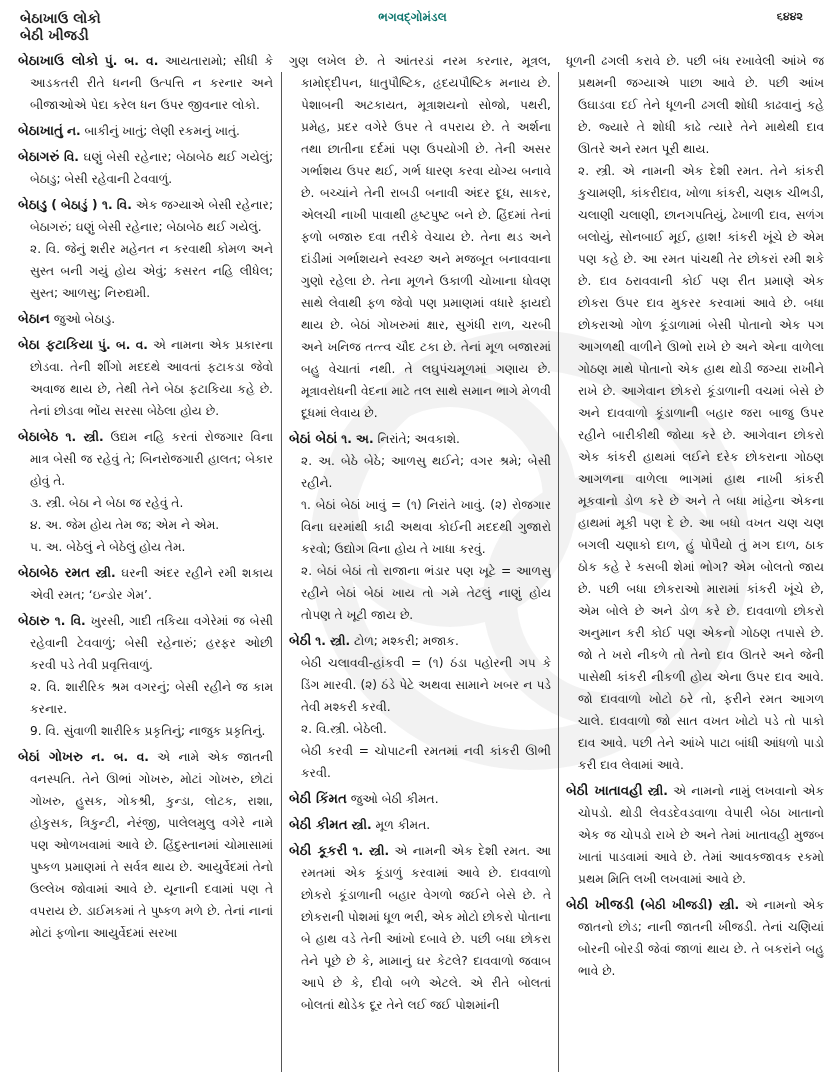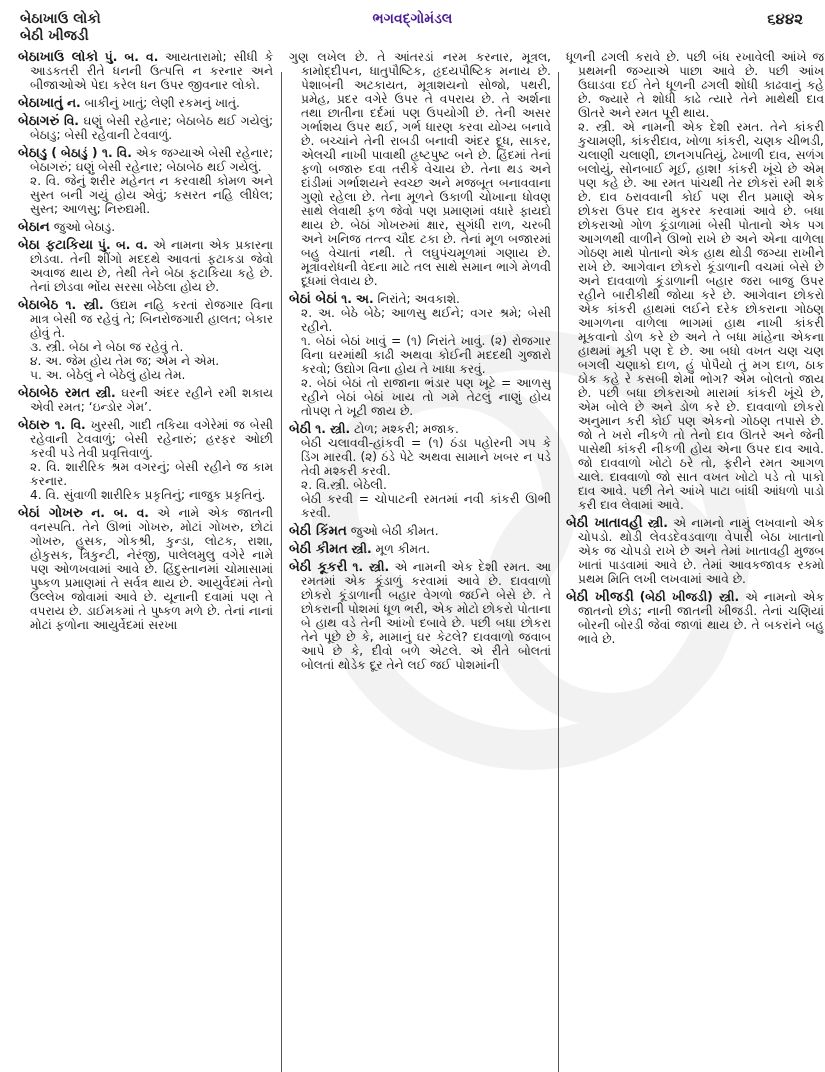--- a/index.html
+++ b/index.html
@@ -13,36 +13,36 @@
   .header {
     position: absolute; top: 8px; left: 0; width: 825px; height: 44px;
   }
   .guide-left {
     position: absolute; left: 20px; top: 2px;
     font-size: 14px; line-height: 17px; font-weight: bold; color: #222;
   }
   .guide-left div { white-space: nowrap; }
   .book-title {
     position: absolute; left: 0; right: 0; top: 2px; text-align: center;
-    font-size: 14px; font-weight: bold; color: #4c1d95;
+    font-size: 12px; font-weight: bold; color: #0f766e;
   }
   .page-number {
     position: absolute; right: 22px; top: 2px;
-    font-size: 15px; font-weight: bold; color: #222;
+    font-size: 11px; font-weight: bold; color: #222;
   }
   .watermark {
     position: absolute; left: 300px; top: 300px; width: 460px; height: 500px;
     pointer-events: none; opacity: 0.10;
   }
   .columns {
     position: absolute; top: 50px; left: 18px; width: 792px; height: 1020px;
   }
   .col {
     position: absolute; top: 0; height: 1018px; overflow: hidden;
-    font-size: 12.2px; line-height: 14px; text-align: justify;
+    font-size: 12.2px; line-height: 22px; text-align: justify;
   }
   .col1 { left: 0; width: 255px; }
   .col2 { left: 271px; width: 262px; }
   .col3 { left: 548px; width: 258px; }
   .divider {
     position: absolute; top: 6px; bottom: 0; width: 1px; background: #555;
   }
   .div1 { left: 263px; top: 22px; height: 1035px; }
   .div2 { left: 540px; top: 22px; height: 1035px; }
   .entry { margin: 0 0 4px 0; }
@@ -100,21 +100,21 @@
           <p class="sub"><span>૩. સ્ત્રી. બેઠા ને બેઠા જ રહેવું તે.</span></p>
           <p class="sub"><span>૪. અ. જેમ હોય તેમ જ; એમ ને એમ.</span></p>
           <p class="sub"><span>૫. અ. બેઠેલું ને બેઠેલું હોય તેમ.</span></p>
         </div>
         <div class="entry">
           <p><span class="hw">બેઠાબેઠ રમત</span> <span class="pos">સ્ત્રી.</span> <span>ઘરની અંદર રહીને રમી શકાય એવી રમત; ‘ઇન્ડોર ગેમ’.</span></p>
         </div>
         <div class="entry">
           <p><span class="hw">બેઠારુ</span> <span class="pos">૧. વિ.</span> <span>ખુરસી, ગાદી તકિયા વગેરેમાં જ બેસી રહેવાની ટેવવાળું; બેસી રહેનારું; હરફર ઓછી કરવી પડે તેવી પ્રવૃત્તિવાળું.</span></p>
           <p class="sub"><span>૨. વિ. શારીરિક શ્રમ વગરનું; બેસી રહીને જ કામ કરનાર.</span></p>
-          <p class="sub"><span>4. વિ. સુંવાળી શારીરિક પ્રકૃતિનું; નાજુક પ્રકૃતિનું.</span></p>
+          <p class="sub"><span>9. વિ. સુંવાળી શારીરિક પ્રકૃતિનું; નાજુક પ્રકૃતિનું.</span></p>
         </div>
         <div class="entry">
           <p><span class="hw">બેઠાં ગોખરુ</span> <span class="pos">ન. બ. વ.</span> <span>એ નામે એક જાતની વનસ્પતિ. તેને ઊભાં ગોખરુ, મોટાં ગોખરુ, છોટાં ગોખરુ, હુસક, ગોકશ્રી, કુન્ડા, લોટક, રાશા, હોકુસક, ત્રિકુન્ટી, નેરંજી, પાલેલમુલુ વગેરે નામે પણ ઓળખવામાં આવે છે. હિંદુસ્તાનમાં ચોમાસામાં પુષ્કળ પ્રમાણમાં તે સર્વત્ર થાય છે. આયુર્વેદમાં તેનો ઉલ્લેખ જોવામાં આવે છે. યૂનાની દવામાં પણ તે વપરાય છે. ડાઈમકમાં તે પુષ્કળ મળે છે. તેનાં નાનાં મોટાં ફળોના આયુર્વેદમાં સરખા</span></p>
         </div>
       </div>
     <div class="col col2" id="col1">
         <div class="entry">
           <p><span>ગુણ લખેલ છે. તે આંતરડાં નરમ કરનાર, મૂત્રલ, કામોદ્દીપન, ધાતુપૌષ્ટિક, હૃદયપૌષ્ટિક મનાય છે. પેશાબની અટકાયત, મૂત્રાશયનો સોજો, પથરી, પ્રમેહ, પ્રદર વગેરે ઉપર તે વપરાય છે. તે અર્શના તથા છાતીના દર્દમાં પણ ઉપયોગી છે. તેની અસર ગર્ભાશય ઉપર થઈ, ગર્ભ ધારણ કરવા યોગ્ય બનાવે છે. બચ્ચાંને તેની રાબડી બનાવી અંદર દૂધ, સાકર, એલચી નાખી પાવાથી હૃષ્ટપુષ્ટ બને છે. હિંદમાં તેનાં ફળો બજારુ દવા તરીકે વેચાય છે. તેના થડ અને દાંડીમાં ગર્ભાશયને સ્વચ્છ અને મજબૂત બનાવવાના ગુણો રહેલા છે. તેના મૂળને ઉકાળી ચોખાના ધોવણ સાથે લેવાથી ફળ જેવો પણ પ્રમાણમાં વધારે ફાયદો થાય છે. બેઠાં ગોખરુમાં ક્ષાર, સુગંધી રાળ, ચરબી અને ખનિજ તત્ત્વ ચૌદ ટકા છે. તેનાં મૂળ બજારમાં બહુ વેચાતાં નથી. તે લઘુપંચમૂળમાં ગણાય છે. મૂત્રાવરોધની વેદના માટે તલ સાથે સમાન ભાગે મેળવી દૂધમાં લેવાય છે.</span></p>
         </div>
         <div class="entry">

